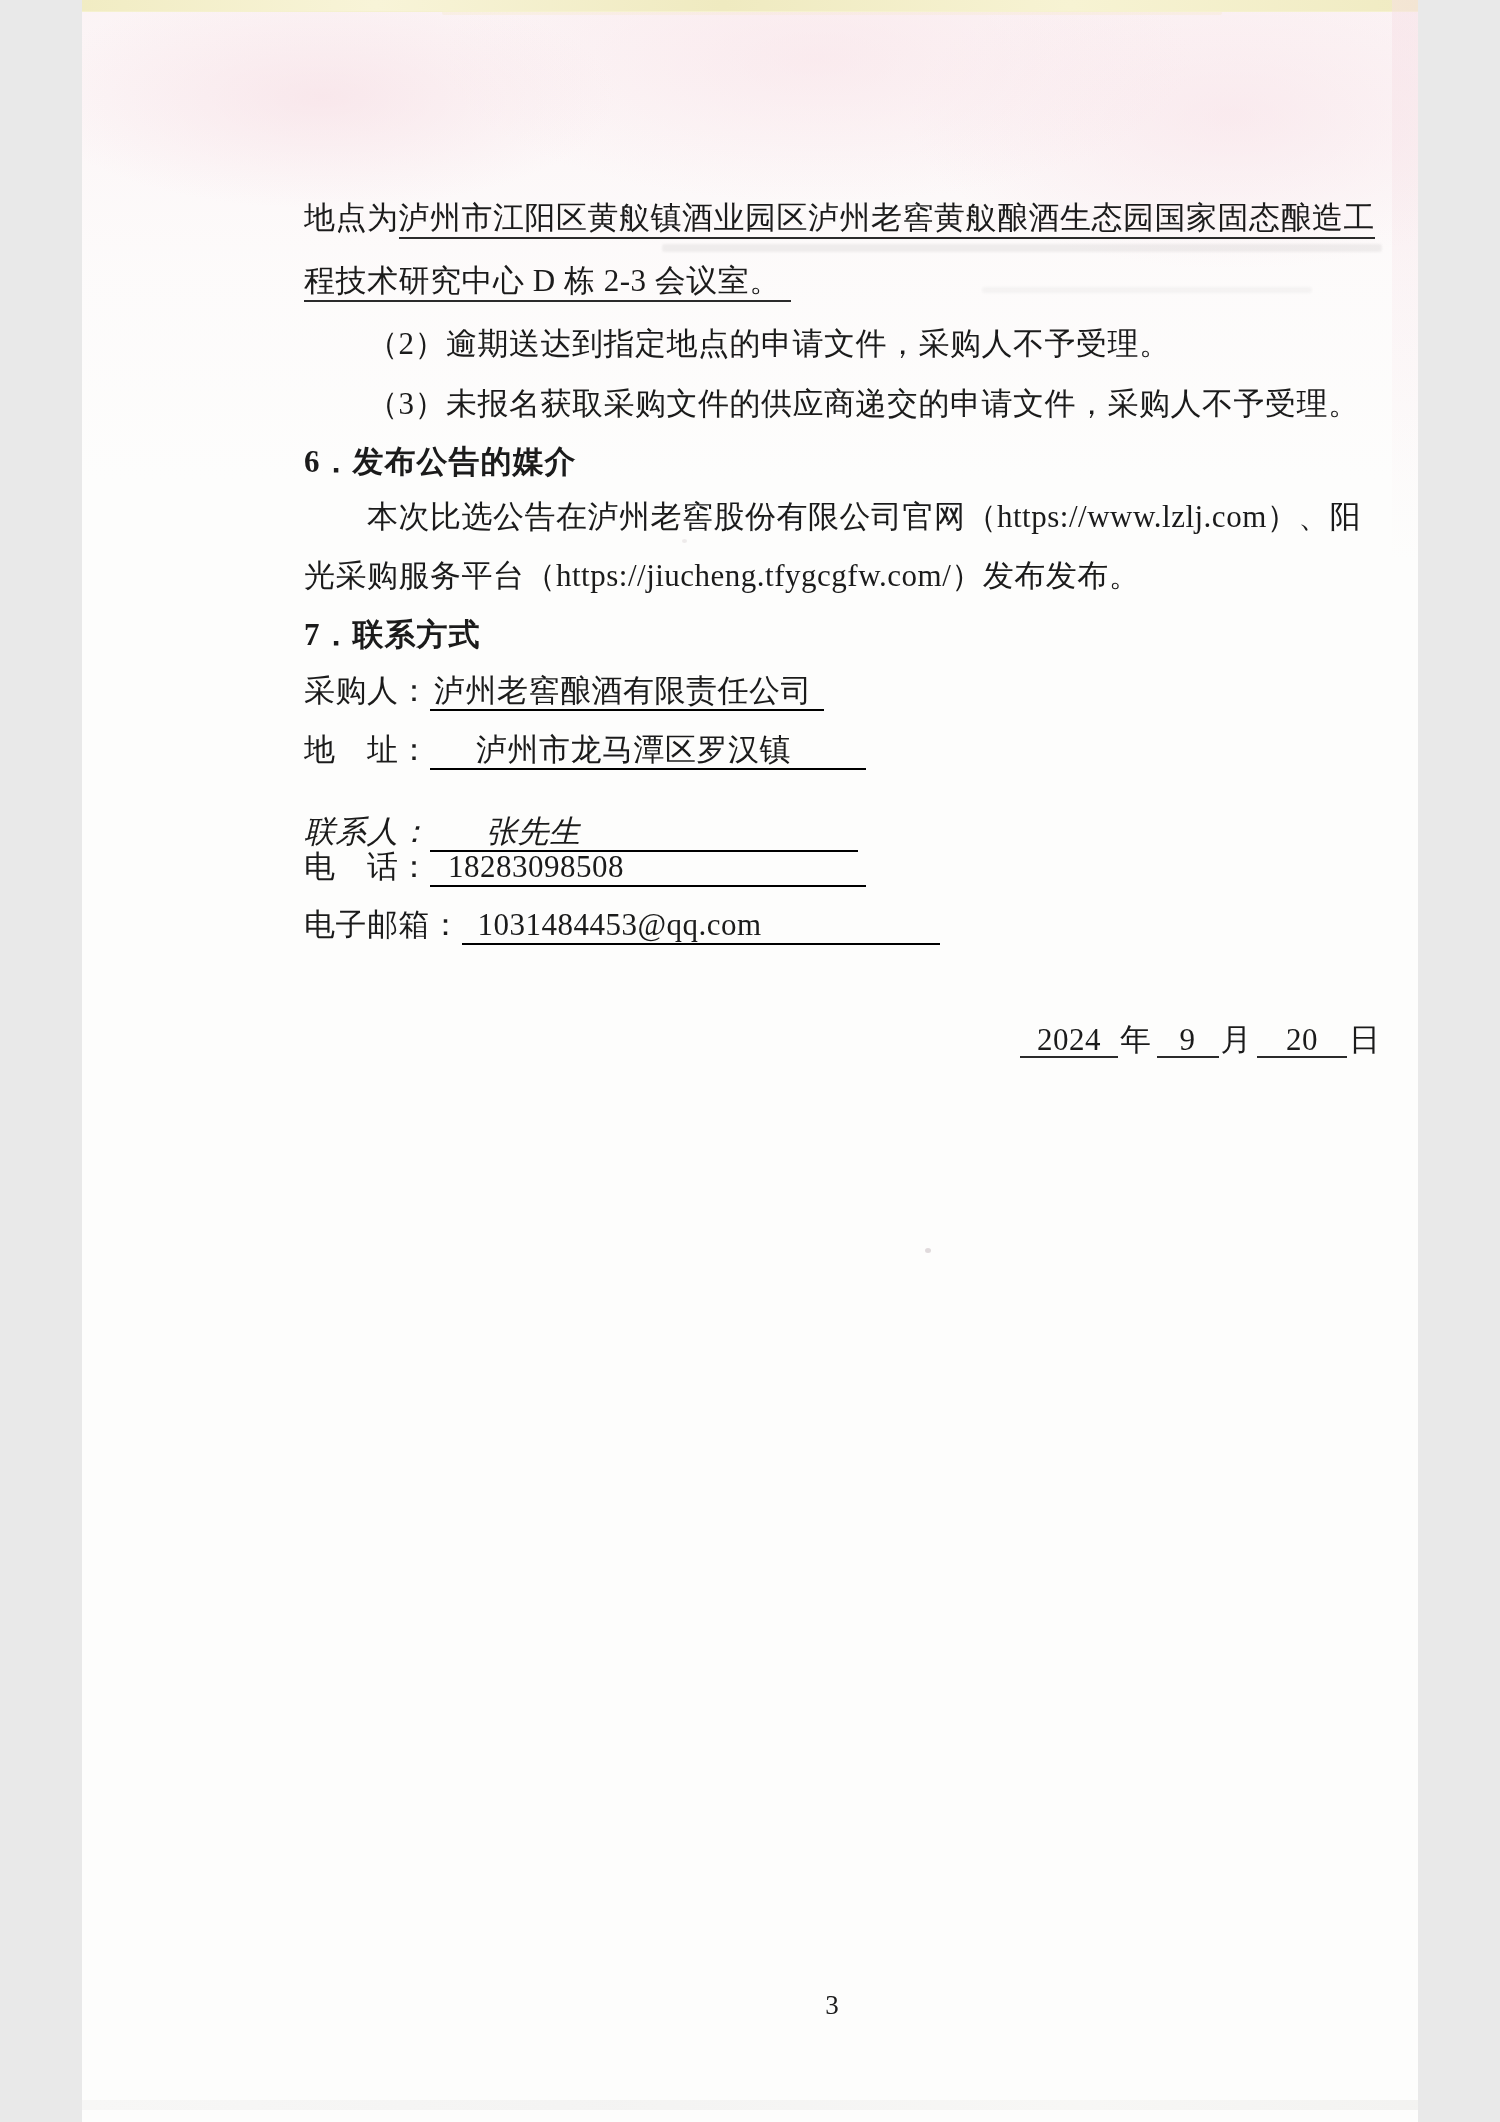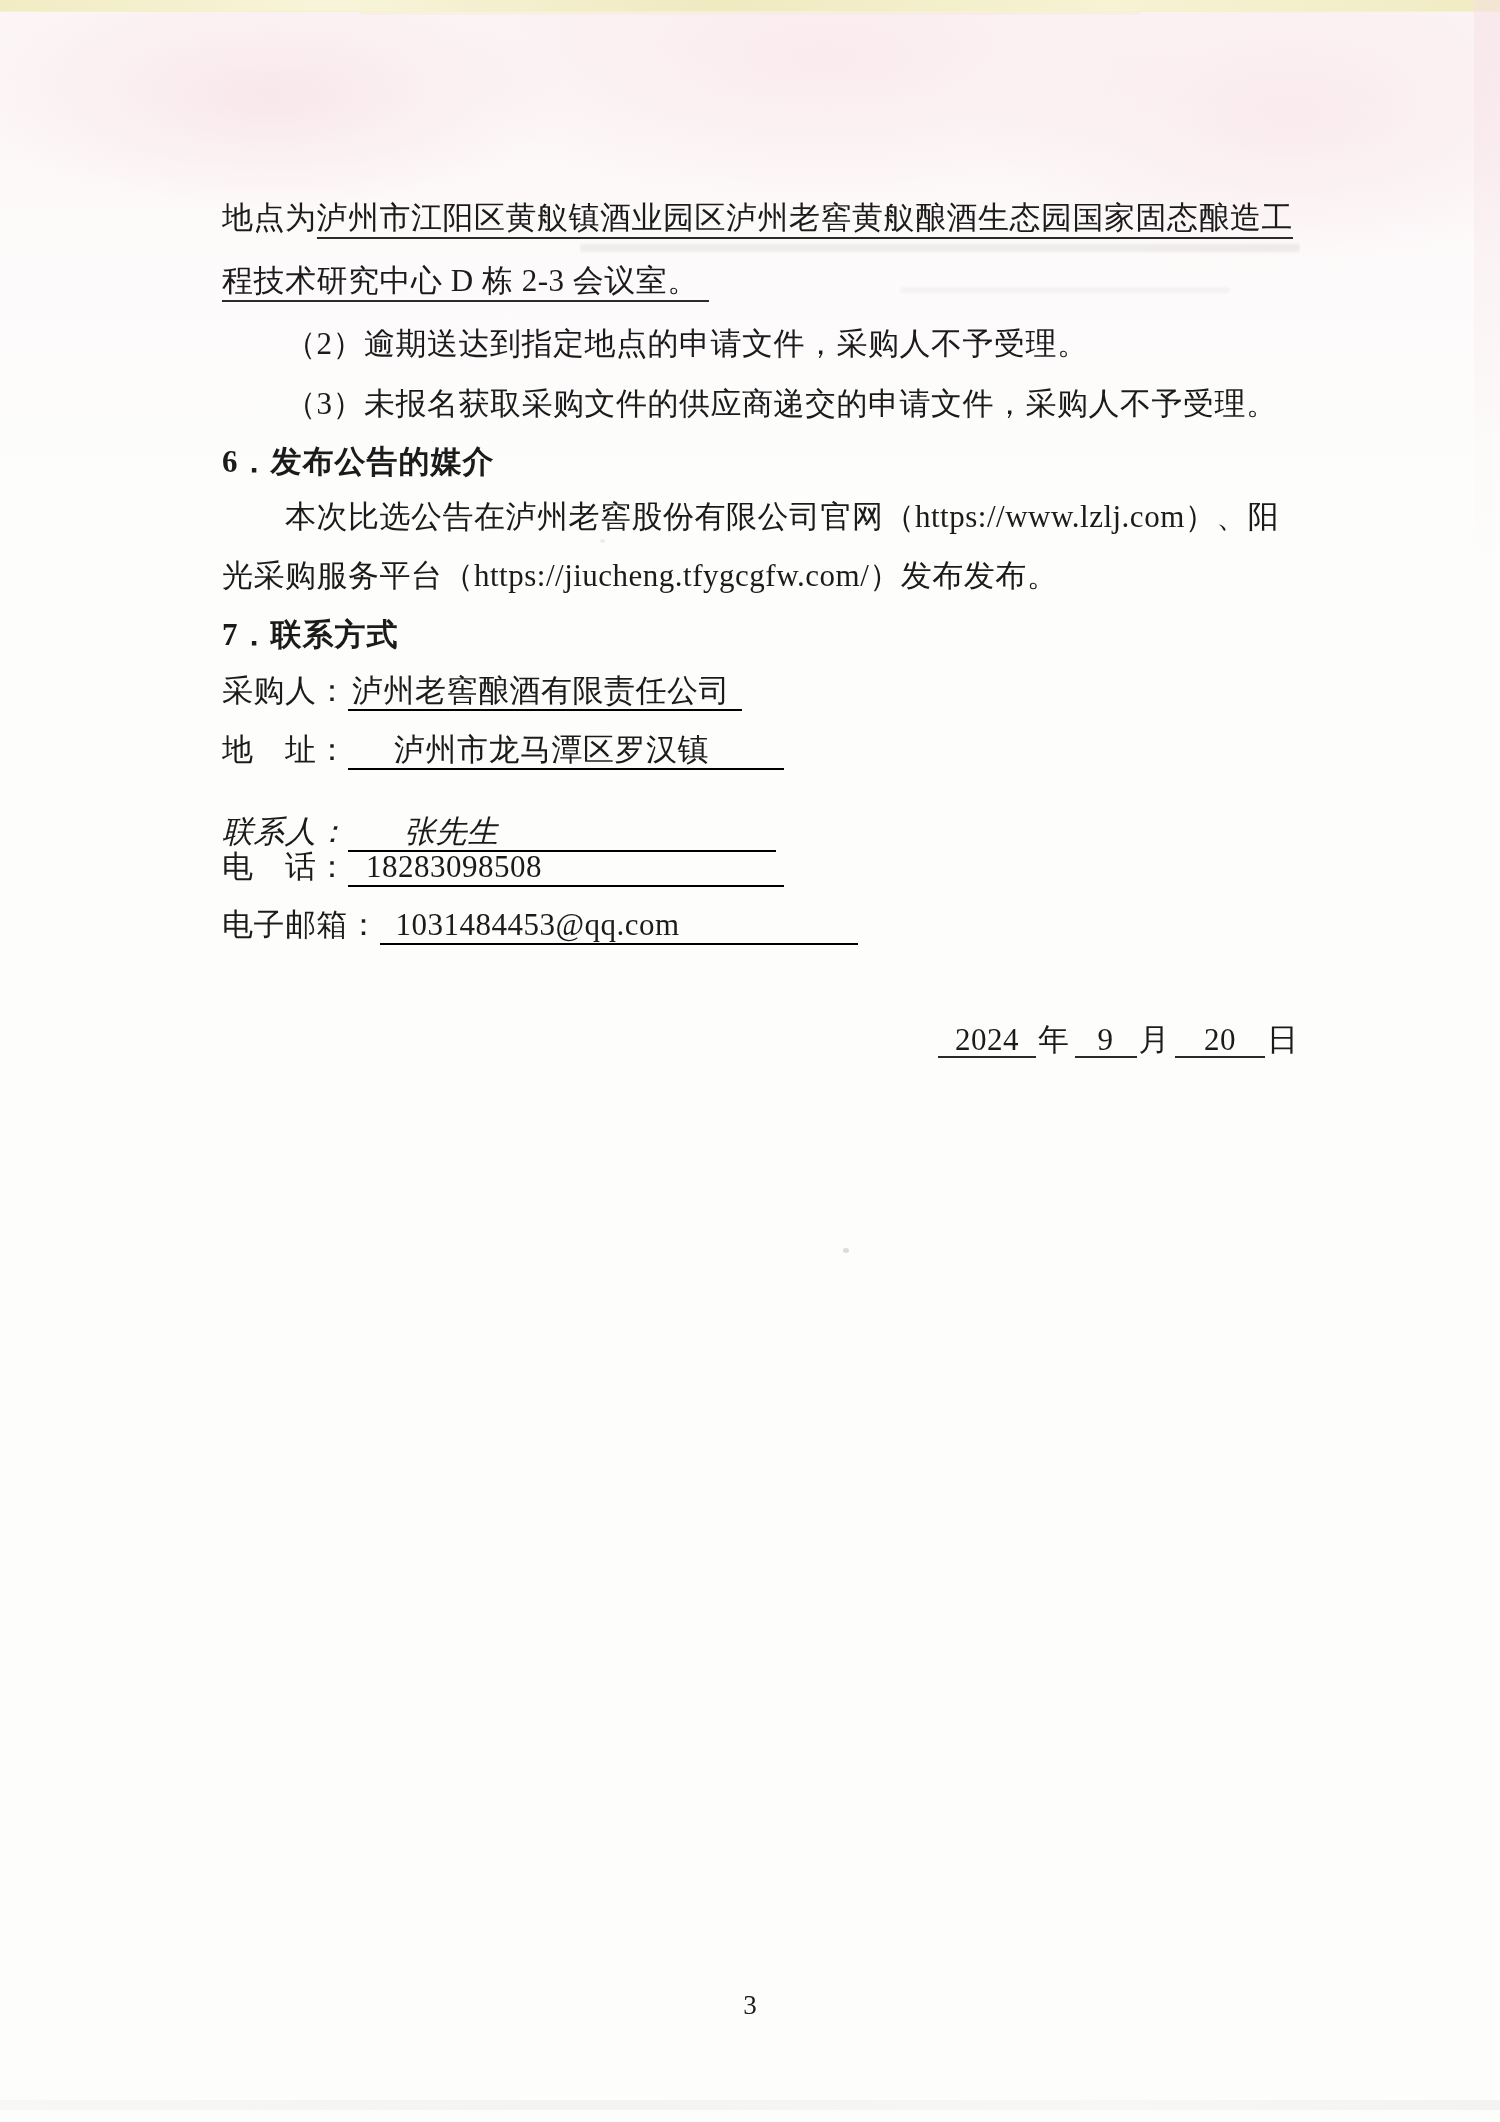--- a/index.html
+++ b/index.html
@@ -1,18 +1,18 @@
 <!DOCTYPE html>
 <html><head>
 <meta charset="utf-8">
 <style>
   html,body{margin:0;padding:0;background:#e9e9e9;}
   .page{
     position:relative;
-    width:1500px;height:2122px;
+    width:1336px;height:2122px;
     margin:0 auto;
     background:#fdfdfc;
     overflow:hidden;
     font-family:"Liberation Serif","DejaVu Serif",serif;
     color:#1b1b1b;
   }
   
   .scan-top-band{
     position:absolute;top:0;left:0;right:0;height:11px;
     background:linear-gradient(90deg,#f1ecc3,#f8f4d8 22%,#efeac0 48%,#f7f3d3 74%,#f0ebc2);

